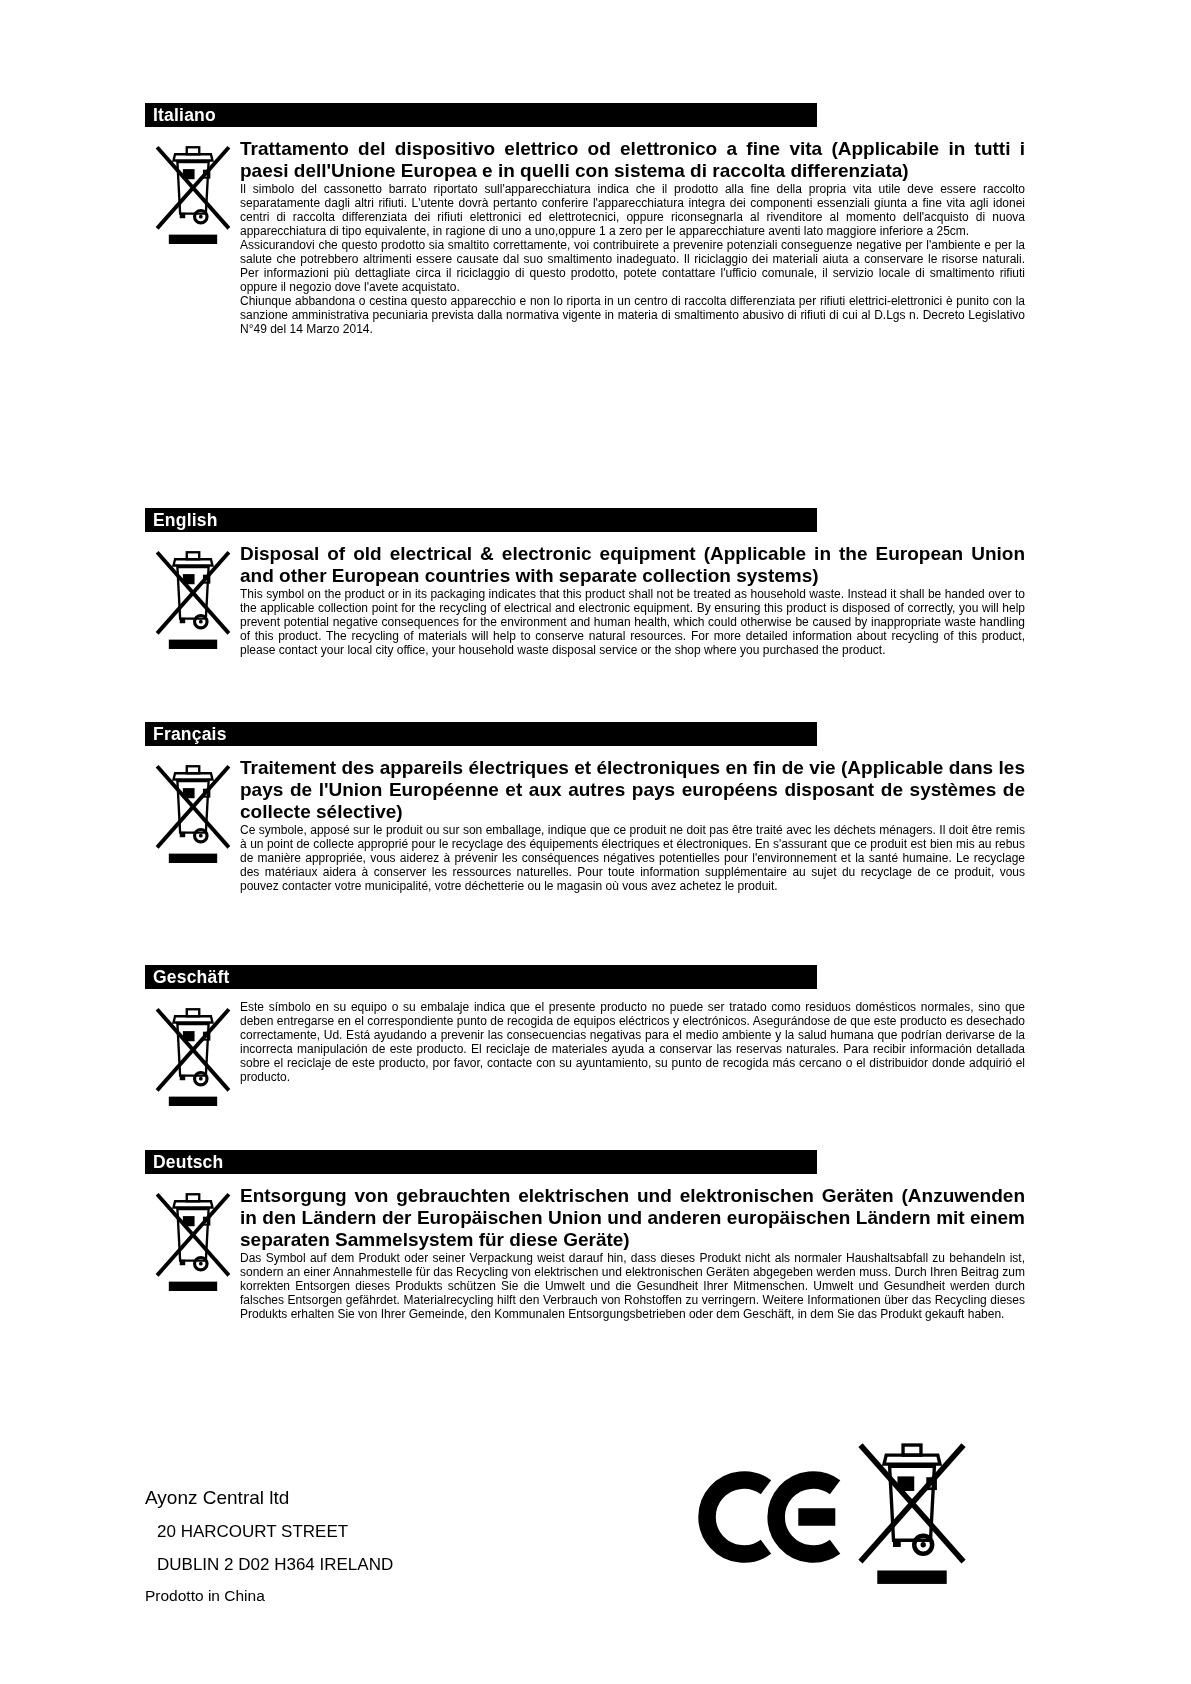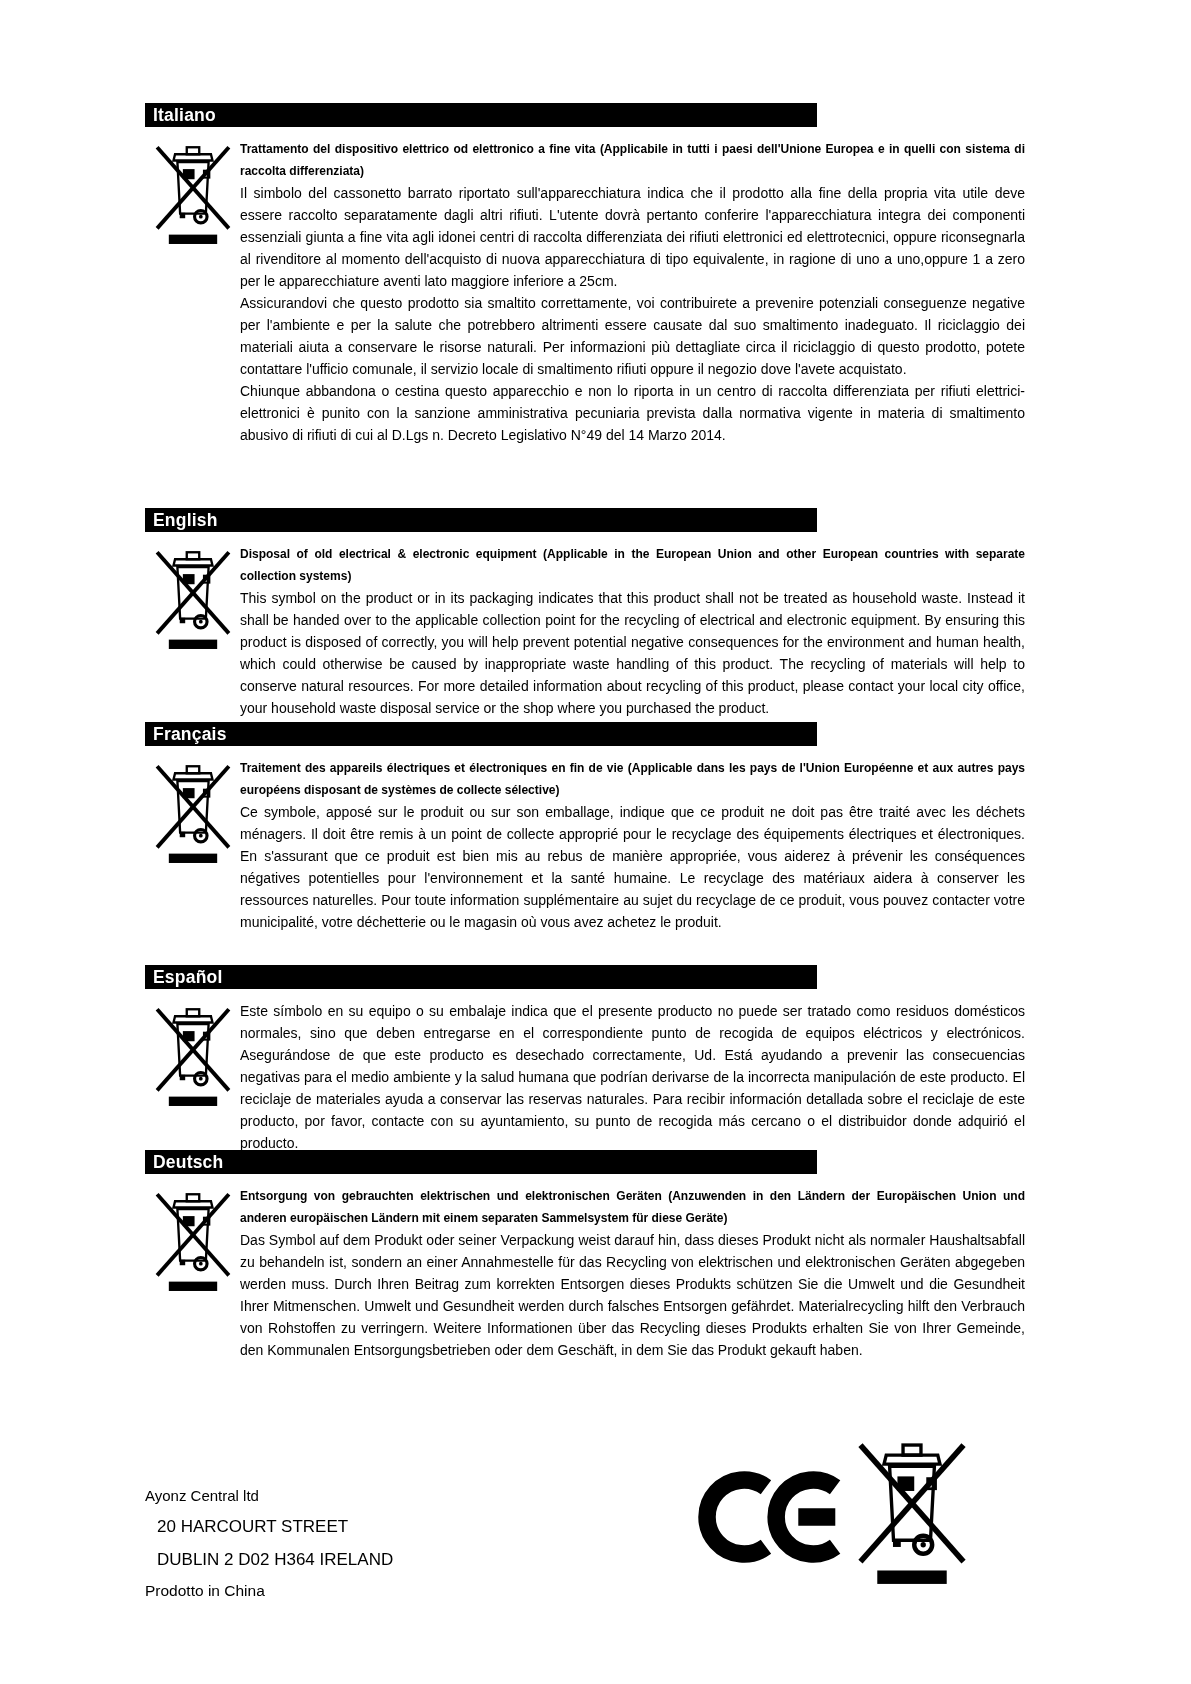--- a/index.html
+++ b/index.html
@@ -45,37 +45,37 @@
     align-items: flex-start;
     padding-top: 3px;
   }
   .text-col {
     width: 785px;
     flex: 0 0 785px;
   }
   .sec-heading {
     margin: 0;
     font-weight: bold;
-    font-size: 12px;
+    font-size: 19px;
     line-height: 22px;
     text-align: justify;
   }
   .sec-para {
     margin: 0;
-    font-size: 14px;
-    line-height: 22px;
+    font-size: 12px;
+    line-height: 14px;
     text-align: justify;
   }
   .footer-address {
     position: absolute;
     left: 145px;
     top: 1487px;
   }
   .addr-company {
-    font-size: 15px;
+    font-size: 19px;
     margin: 0 0 9px 0;
   }
   .addr-street, .addr-city {
     font-size: 17px;
     margin: 12px;
     line-height: 21px;
   }
   .addr-origin {
     font-size: 15.5px;
     margin: 9px 0 0 0;
@@ -182,21 +182,21 @@
       </div>
       <div class="text-col">
         <p class="sec-heading">Traitement des appareils électriques et électroniques en fin de vie (Applicable dans les pays de l'Union Européenne et aux autres pays européens disposant de systèmes de collecte sélective)</p>
         <p class="sec-para">Ce symbole, apposé sur le produit ou sur son emballage, indique que ce produit ne doit pas être traité avec les déchets ménagers. Il doit être remis à un point de collecte approprié pour le recyclage des équipements électriques et électroniques. En s'assurant que ce produit est bien mis au rebus de manière appropriée, vous aiderez à prévenir les conséquences négatives potentielles pour l'environnement et la santé humaine. Le recyclage des matériaux aidera à conserver les ressources naturelles. Pour toute information supplémentaire au sujet du recyclage de ce produit, vous pouvez contacter votre municipalité, votre déchetterie ou le magasin où vous avez achetez le produit.</p>
       </div>
     </div>
   </section>
 
   <section class="lang-section" style="top:965px">
     <div class="lang-bar">
-      <span>Español</span>
+      <span>Geschäft</span>
     </div>
     <div class="sec-body">
       <div class="icon-col">
         <svg width="78" height="103" viewBox="0 0 100 132">
             <use href="#weee-bin"></use>
           </svg>
       </div>
       <div class="text-col">
         <p class="sec-para">Este símbolo en su equipo o su embalaje indica que el presente producto no puede ser tratado como residuos domésticos normales, sino que deben entregarse en el correspondiente punto de recogida de equipos eléctricos y electrónicos. Asegurándose de que este producto es desechado correctamente, Ud. Está ayudando a prevenir las consecuencias negativas para el medio ambiente y la salud humana que podrían derivarse de la incorrecta manipulación de este producto. El reciclaje de materiales ayuda a conservar las reservas naturales. Para recibir información detallada sobre el reciclaje de este producto, por favor, contacte con su ayuntamiento, su punto de recogida más cercano o el distribuidor donde adquirió el producto.</p>
       </div>

